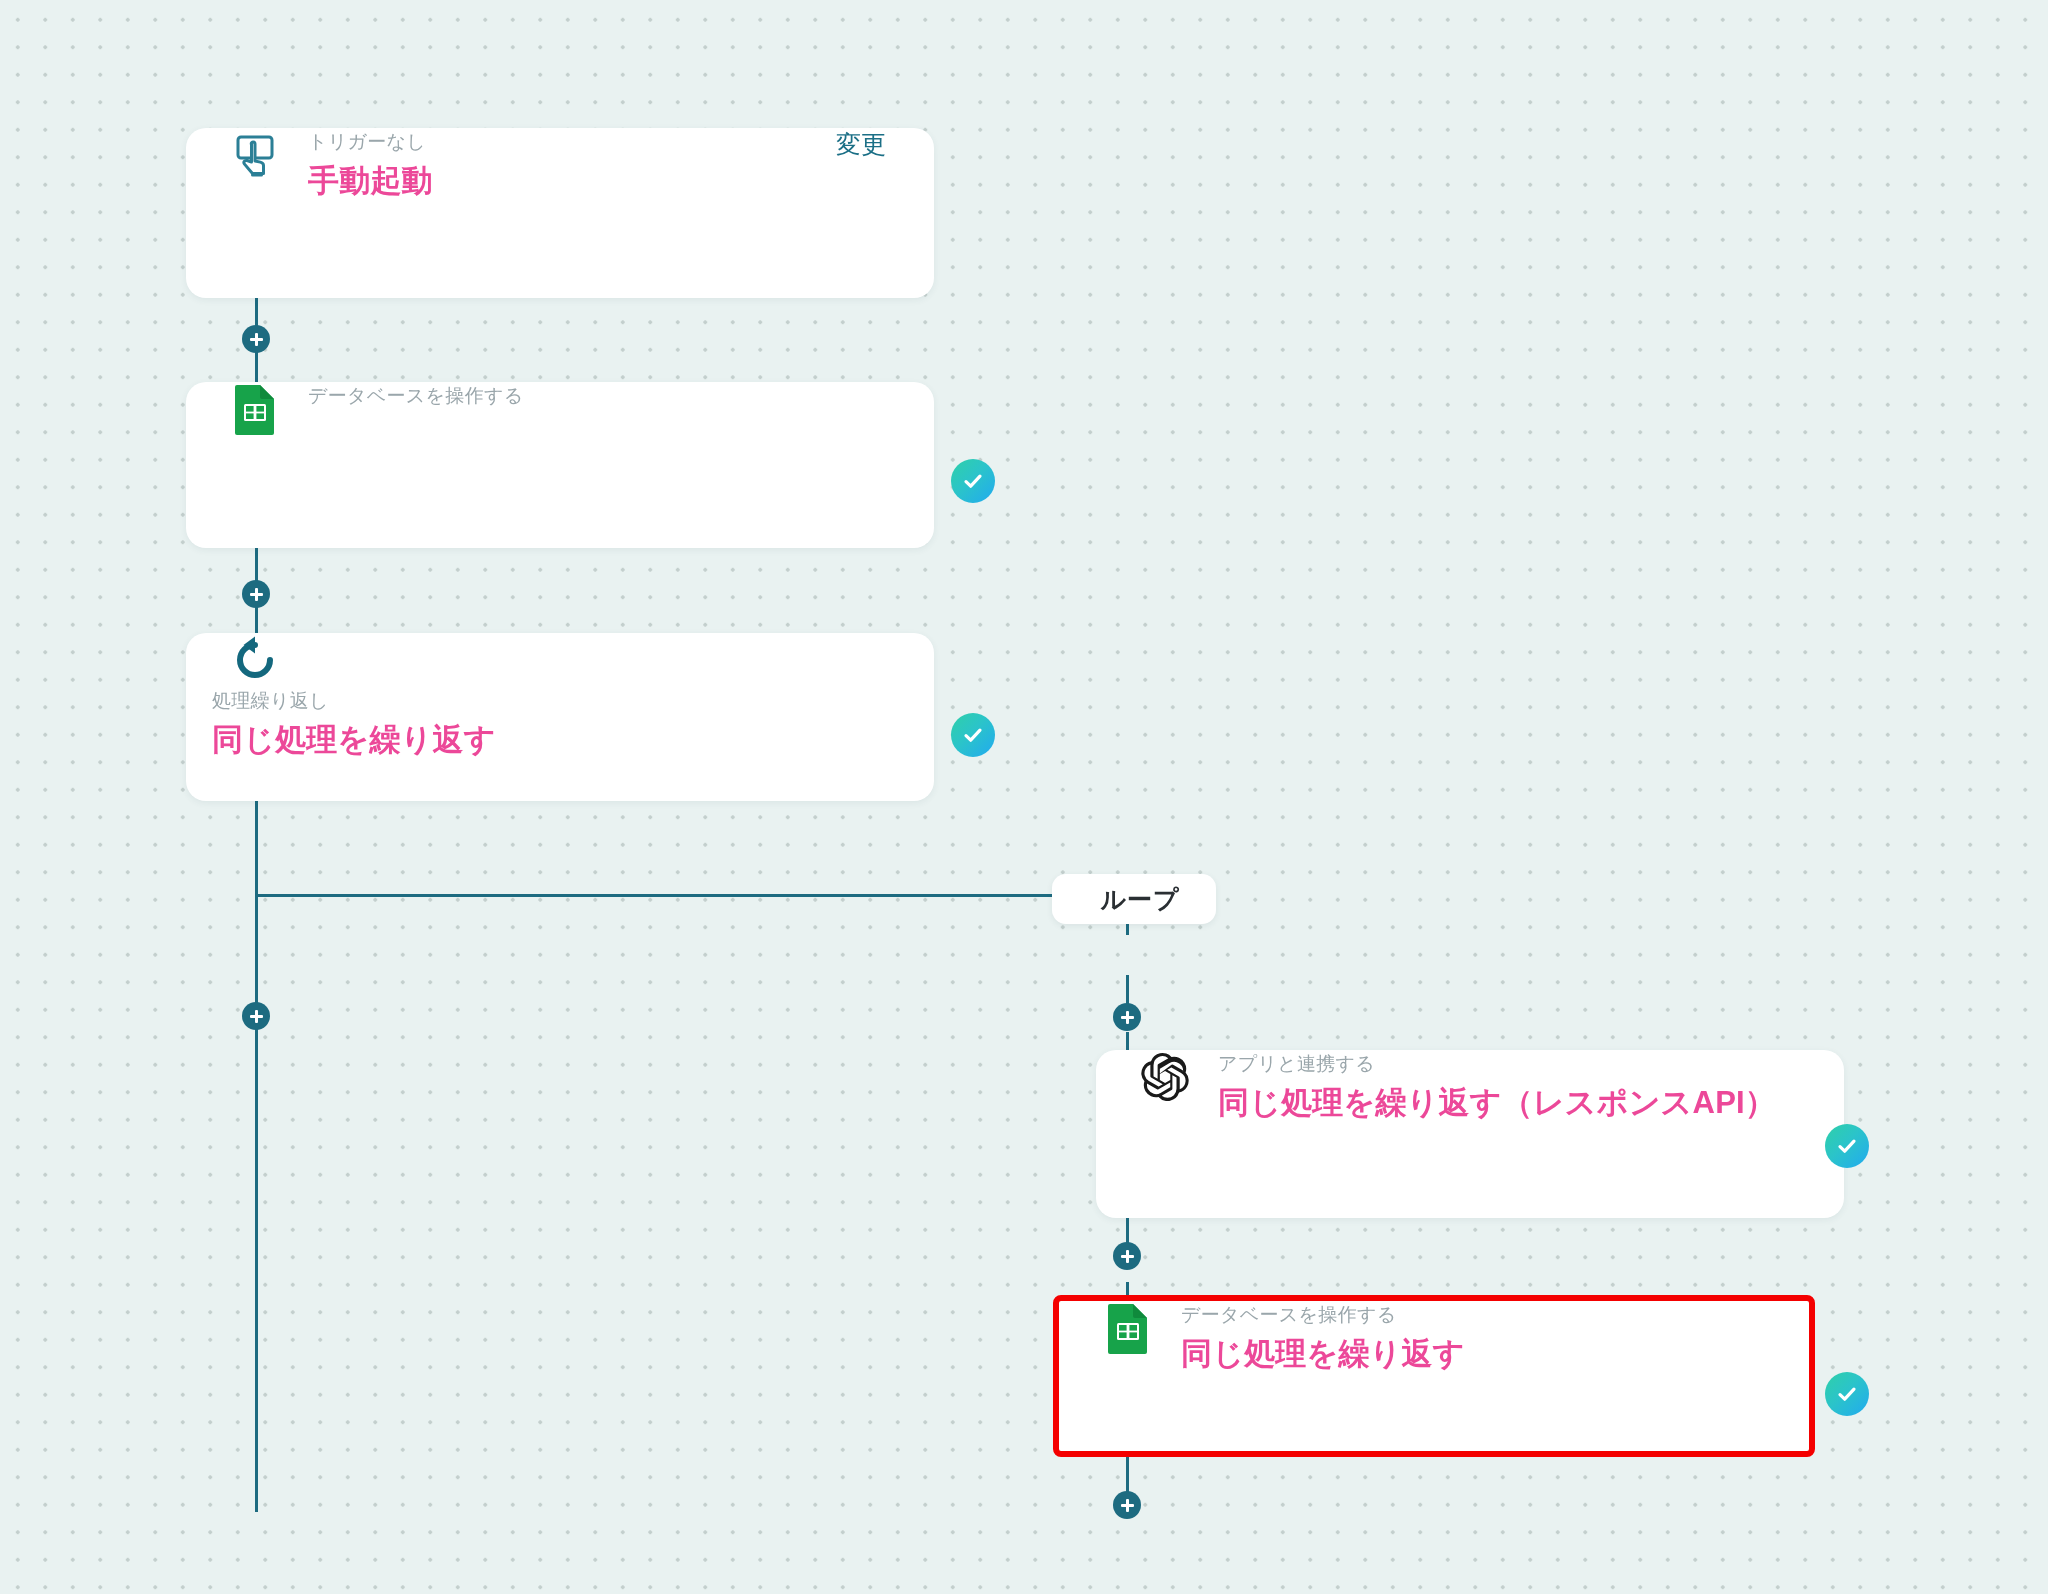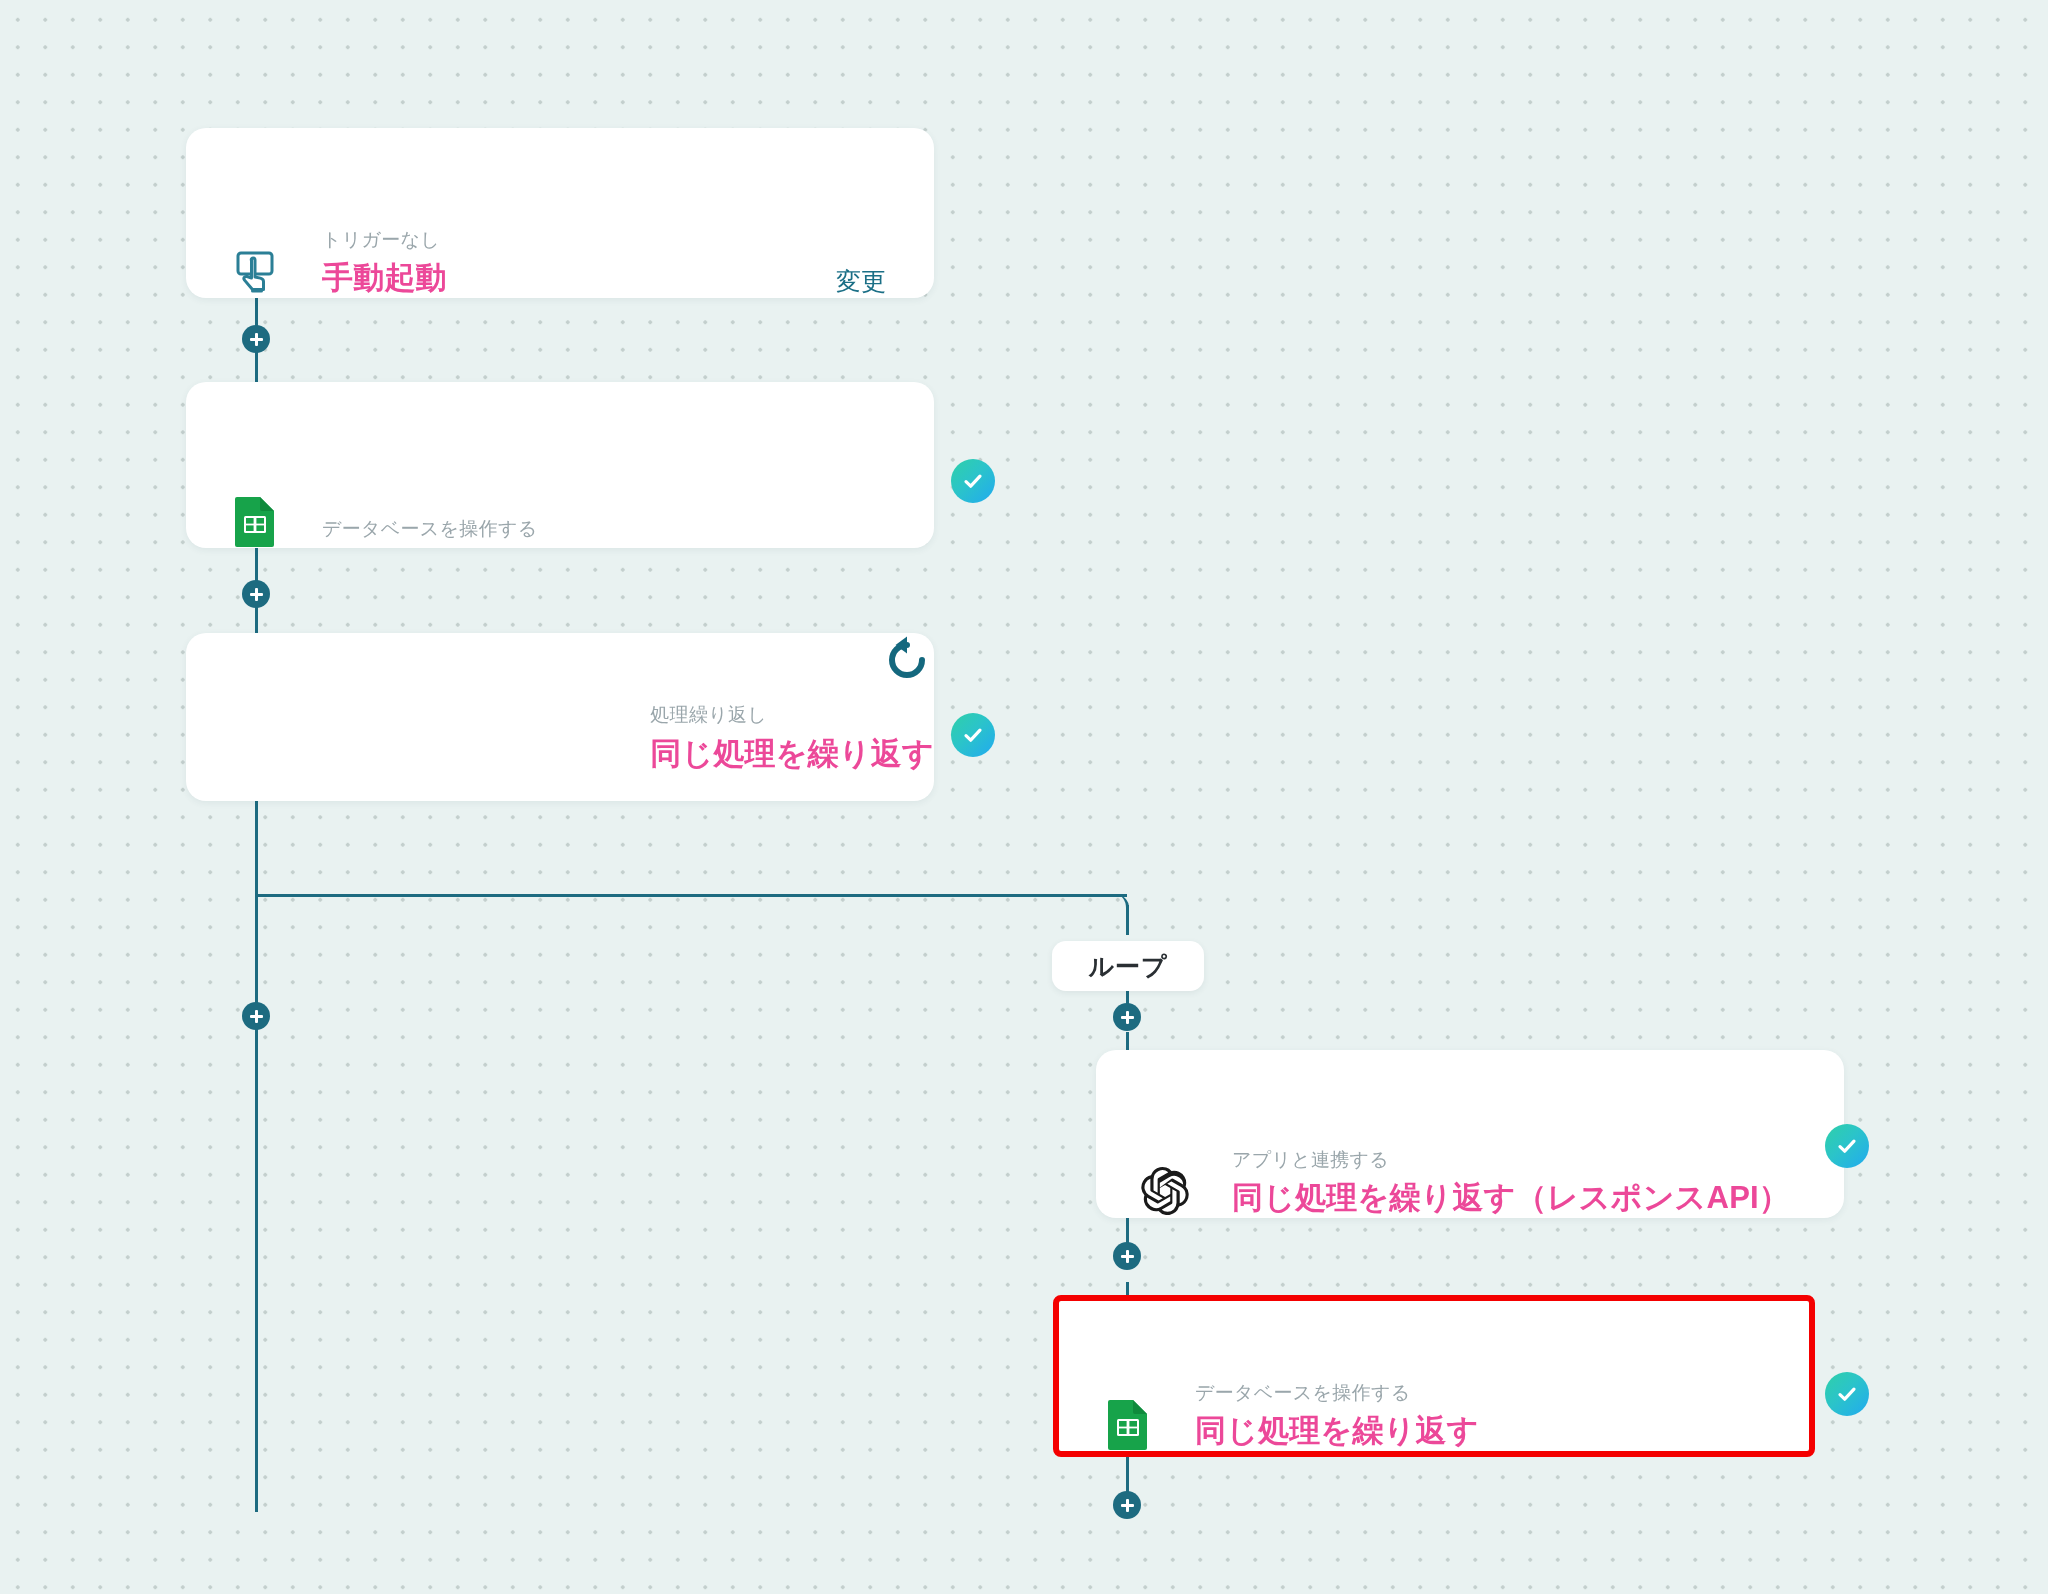--- a/index.html
+++ b/index.html
@@ -65,24 +65,23 @@
   .plus-node::before { width: 13px; height: 3px; }
   .plus-node::after  { width: 3px;  height: 13px; }
 
   
   .card {
     position: absolute;
     background: #ffffff;
     border-radius: 20px;
     box-shadow: 0 2px 7px rgba(40,70,80,0.07);
     display: flex;
-    align-items: flex-end;
+    align-items: flex-start;
     box-sizing: border-box;
     cursor: pointer;
-    gap: 14px;
   }
   .card.highlight {
     border: 6px solid #f40000;
     border-radius: 8px;
     box-shadow: none;
   }
   .card-icon {
     flex: 0 0 auto;
     width: 54px;
     height: 54px;
@@ -171,21 +170,21 @@
   <div class="line-v" style="left:1126px; top:1282px; height:30px;"></div>
   <div class="line-v" style="left:1126px; top:1455px; height:44px;"></div>
 
   <div class="plus-node" style="left:242px; top:325px;"></div>
   <div class="plus-node" style="left:242px; top:580px;"></div>
   <div class="plus-node" style="left:242px; top:1002px;"></div>
   <div class="plus-node" style="left:1113px; top:1003px;"></div>
   <div class="plus-node" style="left:1113px; top:1242px;"></div>
   <div class="plus-node" style="left:1113px; top:1491px;"></div>
 
-  <div class="loop-pill" style="left:1052px; top:941px; width:152px; height:50px;">
+  <div class="loop-pill" style="left:1052px; top:874px; width:152px; height:50px;padding-left:12px;">
     <span>ループ</span>
   </div>
 
   <div class="card" style="left:186px; top:128px; width:748px; height:170px;">
     <div class="card-icon">
       <svg width="52" height="52" viewBox="0 0 52 52" fill="none">
         <rect x="9" y="8" width="34" height="21" rx="3" stroke="#2b7f96" stroke-width="3"></rect>
         <path d="M22.5 15 v18 l-4.5 -1.5 c-2.5 -0.6 -4 1.8 -2.5 3.6 l8 9.4 h11 v-8 c0 -2 -1.4 -3 -3.2 -3.4 l-5.3 -1.1 v-17 a1.9 1.9 0 0 0 -3.8 0 z" fill="#ffffff" stroke="#2b7f96" stroke-width="3" stroke-linejoin="round"></path>
         <rect x="22" y="44.5" width="12" height="3" rx="1.5" fill="#2b7f96"></rect>
       </svg>

